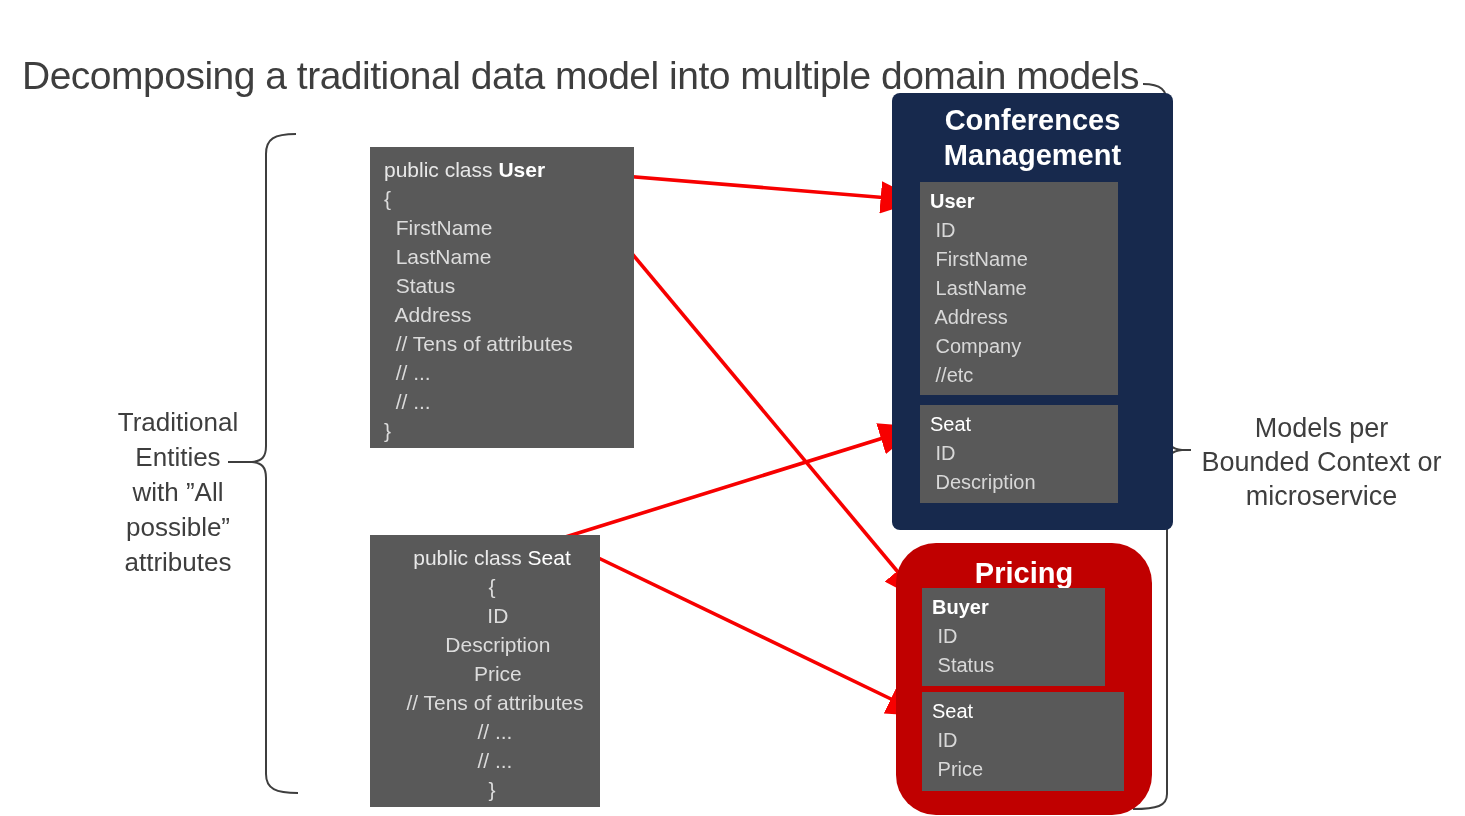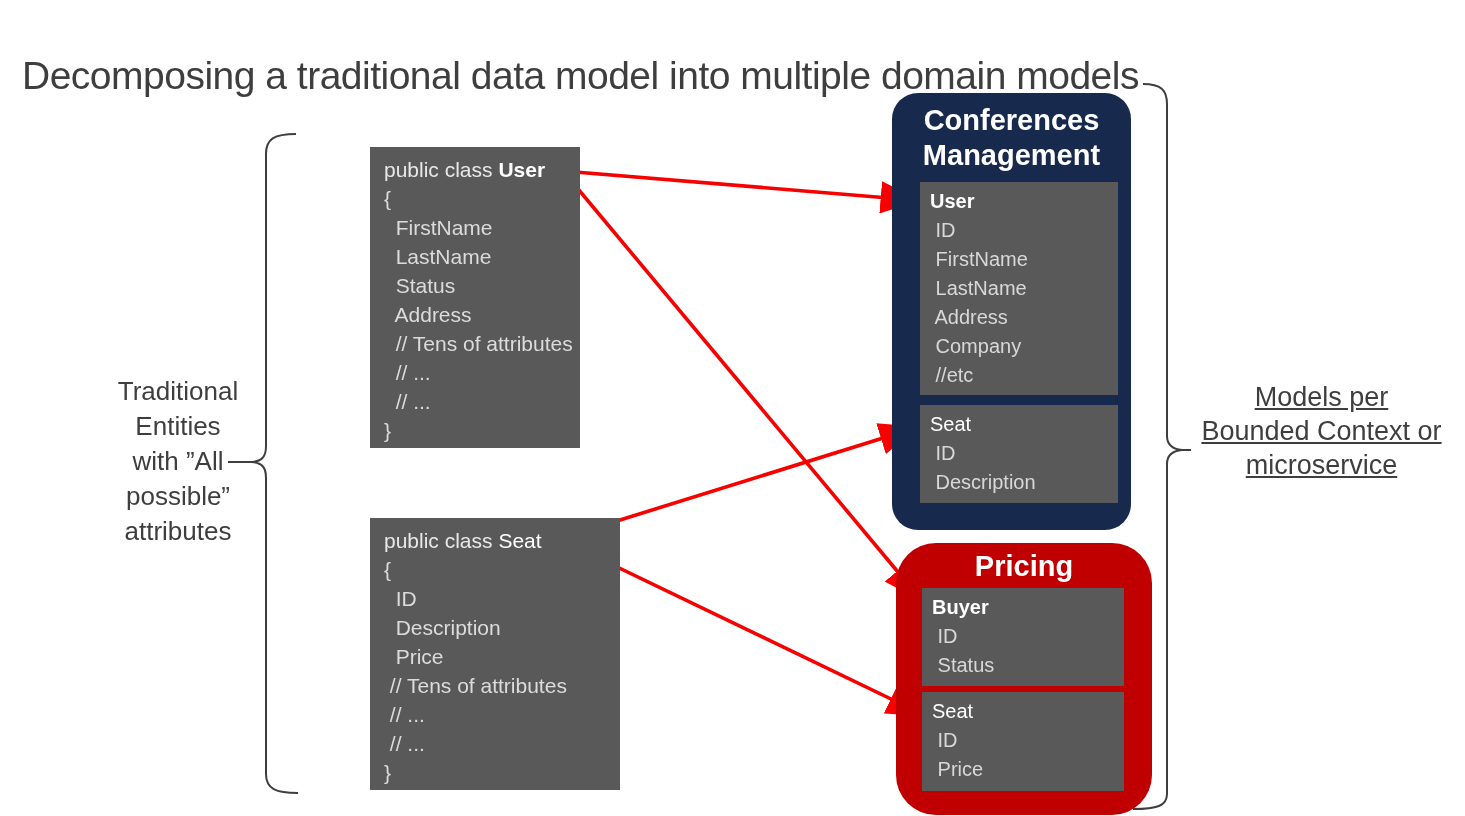--- a/index.html
+++ b/index.html
@@ -18,61 +18,61 @@
     letter-spacing: -0.5px; white-space: nowrap; margin-top: 36px;
   }
   .subtitle {
     position: absolute; left: 24px; top: 68px;
     font-size: 27px; font-weight: 300; color: #3e3e3e;
     white-space: nowrap;
   }
   
   .side-label {
     position: absolute; color: #3e3e3e; text-align: center;
-    white-space: pre-line; font-weight: 300;
+    white-space: pre-line; font-weight: 300; margin-top: 31px;
   }
   .left-label  { left: 90px;  top: 374px; width: 176px; font-size: 26px; line-height: 35px; }
-  .right-label { left: 1178px; top: 380px; width: 287px; font-size: 27px; line-height: 34px; text-decoration: underline; }
+  .right-label { left: 1178px; top: 380px; width: 287px; font-size: 27px; line-height: 34px; }
   
   .code-box {
     position: absolute; background: #595959; color: #e3e3e3;
     font-size: 21px; line-height: 29px;
     padding: 8px 0 0 14px; box-sizing: border-box;
   }
-  .code-box-user { left: 370px; top: 147px; width: 210px; height: 301px; }
-  .code-box-seat { left: 370px; top: 518px; width: 250px; height: 272px; }
+  .code-box-user { left: 370px; top: 147px; width: 264px; height: 301px; }
+  .code-box-seat { left: 370px; top: 535px; width: 230px; height: 272px; text-align: center; }
   .code-keyword { color: #e8e8e8; }
   .code-classname { color: #ffffff; }
   .code-classname.bold { font-weight: bold; }
   .code-body { white-space: pre; color: #dcdcdc; }
   
   .domain {
     position: absolute; box-sizing: border-box; color: #ffffff;
   }
   .domain-conferences {
-    left: 892px; top: 93px; width: 239px; height: 437px;
-    background: #17294d; border-radius: 26px;
+    left: 892px; top: 93px; width: 281px; height: 437px;
+    background: #17294d; border-radius: 8px;
   }
   .domain-pricing {
     left: 896px; top: 543px; width: 256px; height: 272px;
     background: #c00000; border-radius: 40px;
   }
   .domain-title {
     text-align: center; font-weight: bold; font-size: 29px;
     line-height: 35px; white-space: pre-line; color: #ffffff;
   }
   .domain-conferences .domain-title { padding-top: 10px; }
-  .domain-pricing .domain-title { padding-top: 6px; }
+  .domain-pricing .domain-title { padding-top: 13px; }
   .entity-box {
     position: absolute; background: #595959; box-sizing: border-box;
     font-size: 20px; line-height: 29px; padding: 5px 0 0 10px;
   }
   .entity-cm-user   { left: 28px; top: 89px;  width: 198px; height: 213px; }
   .entity-cm-seat   { left: 28px; top: 312px; width: 198px; height: 98px; }
-  .entity-pr-buyer  { left: 26px; top: 45px;  width: 202px; height: 98px; }
+  .entity-pr-buyer  { left: 26px; top: 45px;  width: 183px; height: 98px; }
   .entity-pr-seat   { left: 26px; top: 149px; width: 202px; height: 99px; }
   .entity-name { color: #ffffff; }
   .entity-name.bold { font-weight: bold; }
   .entity-attrs { white-space: pre; color: #d8d8d8; }
   
   .overlay {
     position: absolute; left: 0; top: 0; width: 1465px; height: 816px;
     pointer-events: none;
   }
 </style>

